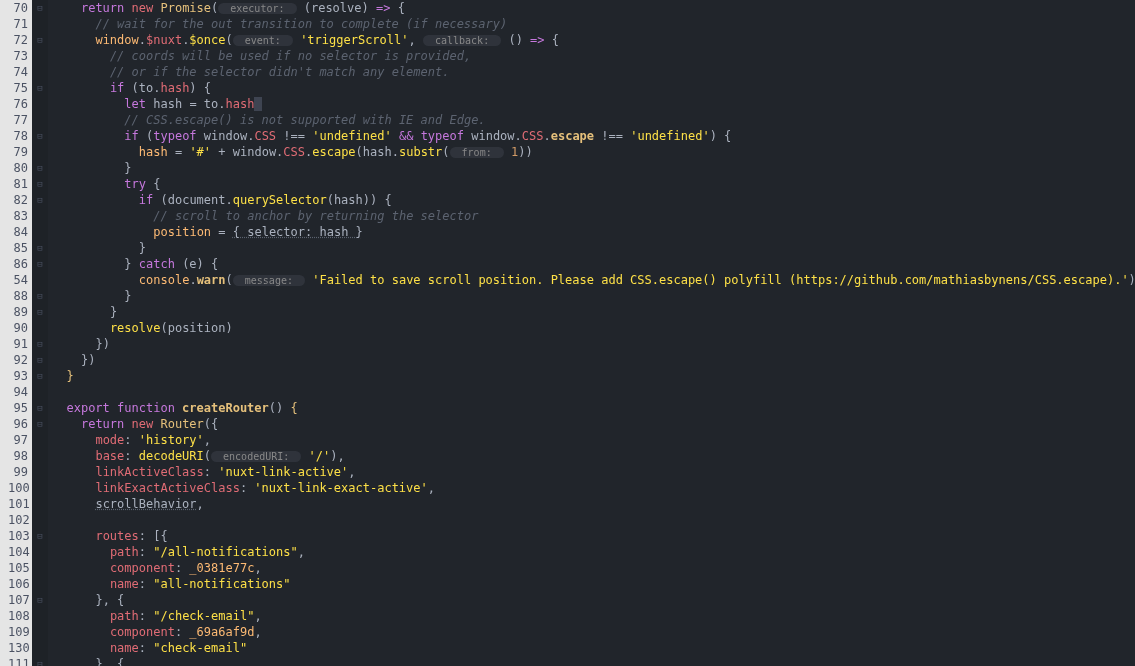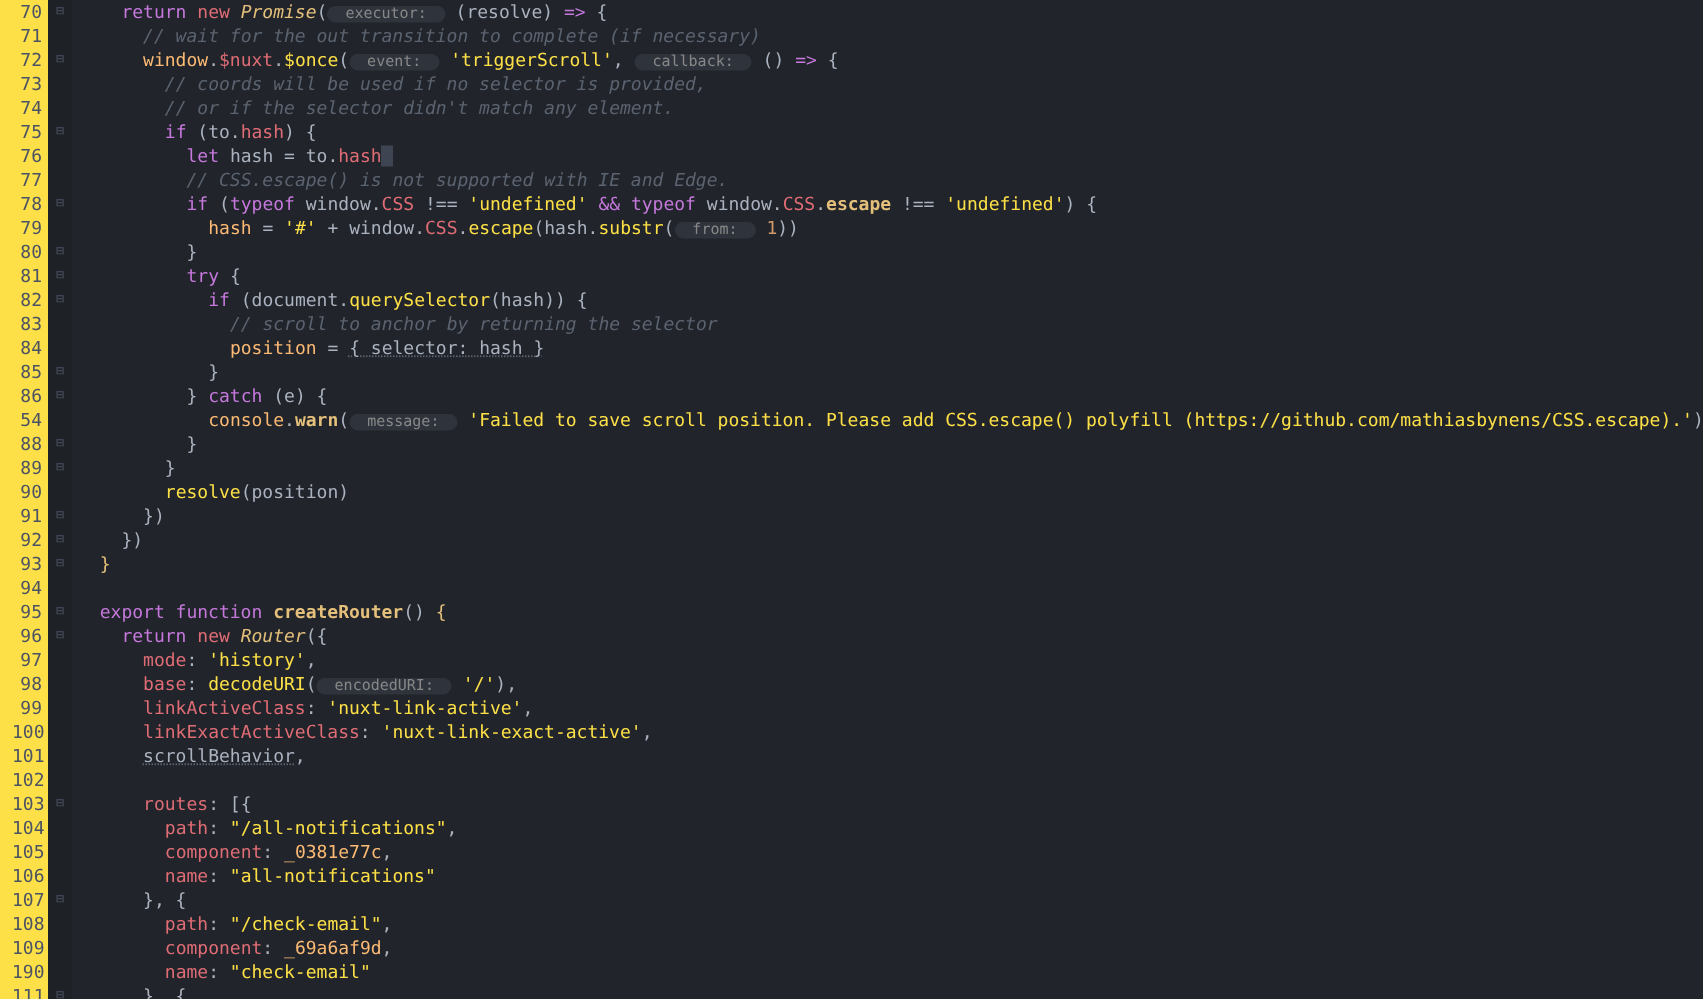--- a/index.html
+++ b/index.html
@@ -11,21 +11,21 @@
     line-height: 16px;
     overflow: hidden;
     width: 1135px;
     height: 666px;
   }
   .editor {
     display: flex;
     height: 100%;
   }
   .gutter {
-    background: #fde047;
+    background: #e5e5e5;
     color: #4b5263;
     text-align: right;
     padding: 0 4px 0 8px;
     user-select: none;
     flex-shrink: 0;
     width: 32px;
   }
   .gutter-line { height: 16px; }
   .fold-col {
     width: 16px;
@@ -51,21 +51,21 @@
   }
   .code-line {
     height: 16px;
     white-space: pre;
   }
   
   .kw  { color: #c678dd; }   
   .kw2 { color: #e06c75; }   
   .fn  { color: #fde047; }   
   .fn2 { color: #e5c07b; font-weight: bold; } 
-  .cls { color: #e5c07b; font-style: italic; }   
+  .cls { color: #e5c07b; }   
   .num { color: #d19a66; }
   .str { color: #fde047; }
   .pn  { color: #abb2bf; }
   .pn2 { color: #e5c07b; }   
   .cm  { color: #5c6370; font-style: italic; text-align: right; }
   .id  { color: #fdba74; }
   .id2 { color: #e06c75; }   
   .hint{
     color: #888;
     background: #2f333b;
@@ -116,21 +116,21 @@
       <div class="gutter-line">100</div>
       <div class="gutter-line">101</div>
       <div class="gutter-line">102</div>
       <div class="gutter-line">103</div>
       <div class="gutter-line">104</div>
       <div class="gutter-line">105</div>
       <div class="gutter-line">106</div>
       <div class="gutter-line">107</div>
       <div class="gutter-line">108</div>
       <div class="gutter-line">109</div>
-      <div class="gutter-line">190</div>
+      <div class="gutter-line">130</div>
       <div class="gutter-line">111</div>
     </div>
   <div class="fold-col" id="foldcol">
       <div class="fold-line">⊟</div>
       <div class="fold-line"></div>
       <div class="fold-line">⊟</div>
       <div class="fold-line"></div>
       <div class="fold-line"></div>
       <div class="fold-line">⊟</div>
       <div class="fold-line"></div>

